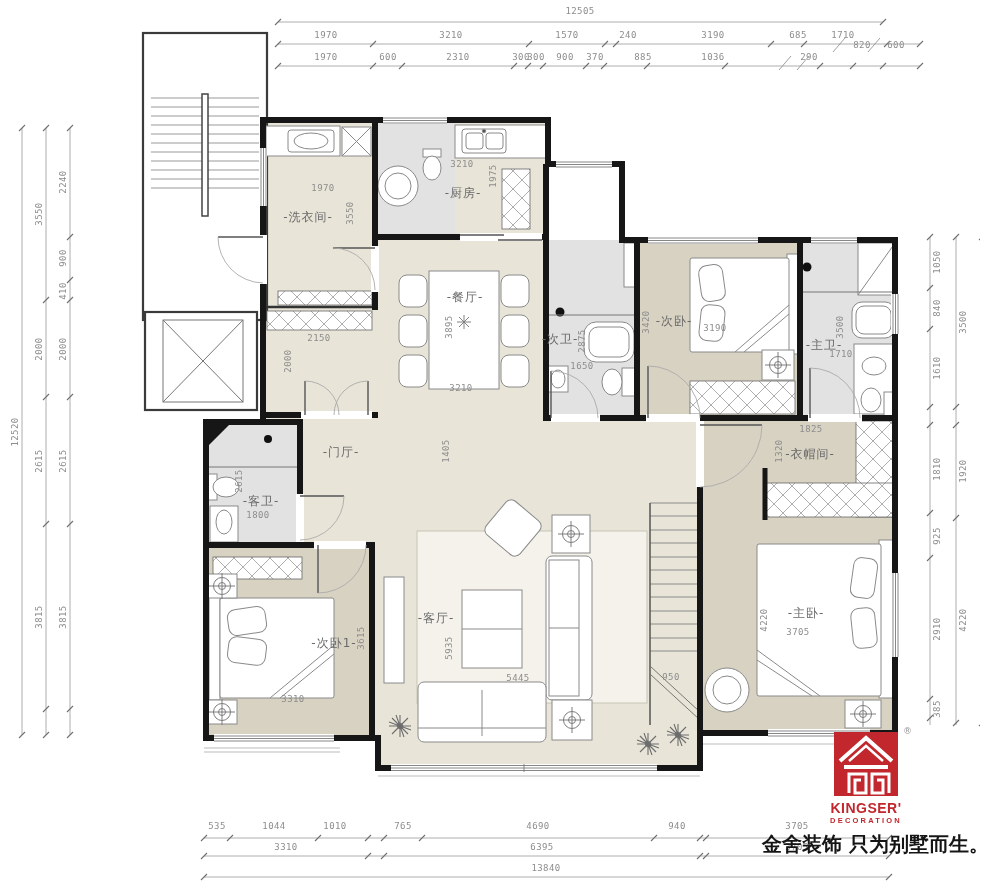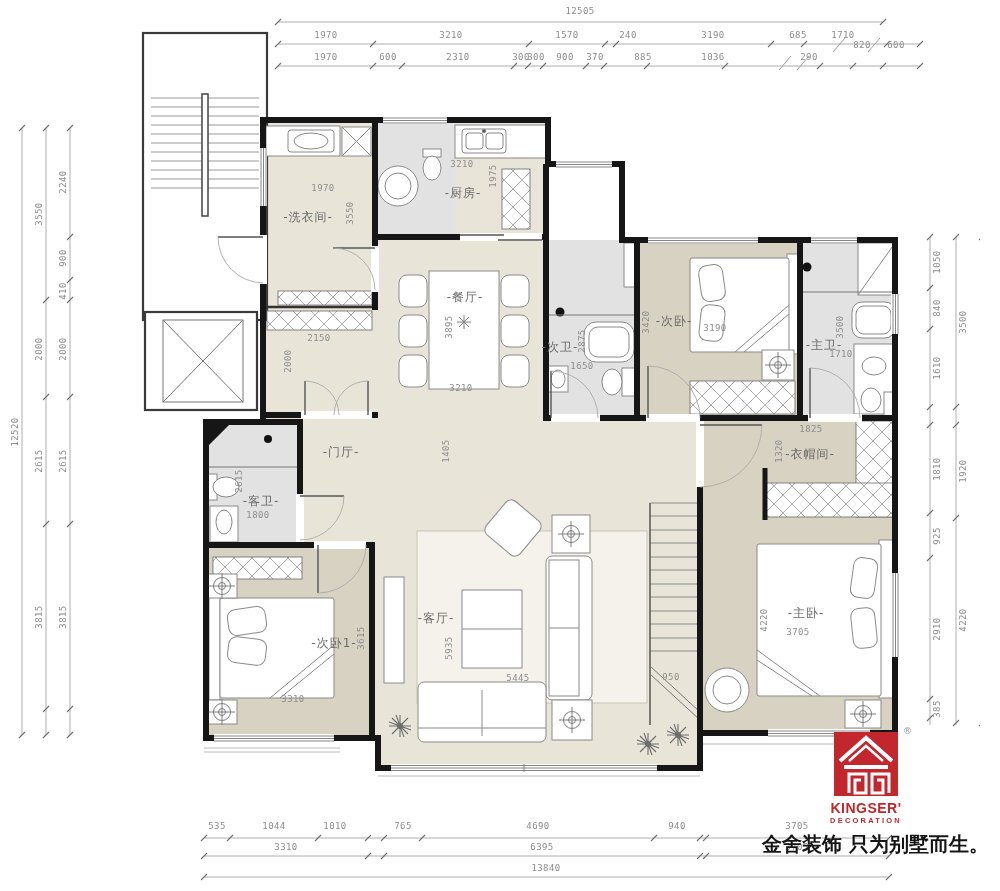--- a/index.html
+++ b/index.html
@@ -426,21 +426,21 @@
 <span class="t v" style="left:350px;top:213px">3550</span>
 
 <span class="t rl" style="left:463px;top:193px">-厨房-</span>
 <span class="t" style="left:462px;top:164px">3210</span>
 <span class="t v" style="left:493px;top:176px">1975</span>
 
 <span class="t rl" style="left:465px;top:297px">-餐厅-</span>
 <span class="t v" style="left:449px;top:327px">3895</span>
 <span class="t" style="left:461px;top:388px">3210</span>
 
-<span class="t rl" style="left:560px;top:347px">-次卫-</span>
+<span class="t rl" style="left:560px;top:339px">-次卫-</span>
 <span class="t v" style="left:582px;top:341px">2875</span>
 <span class="t" style="left:582px;top:366px">1650</span>
 
 <span class="t rl" style="left:674px;top:321px">-次卧-</span>
 <span class="t" style="left:715px;top:328px">3190</span>
 <span class="t v" style="left:646px;top:322px">3420</span>
 
 <span class="t rl" style="left:824px;top:345px">-主卫-</span>
 <span class="t v" style="left:840px;top:327px">3500</span>
 <span class="t" style="left:841px;top:354px">1710</span>

